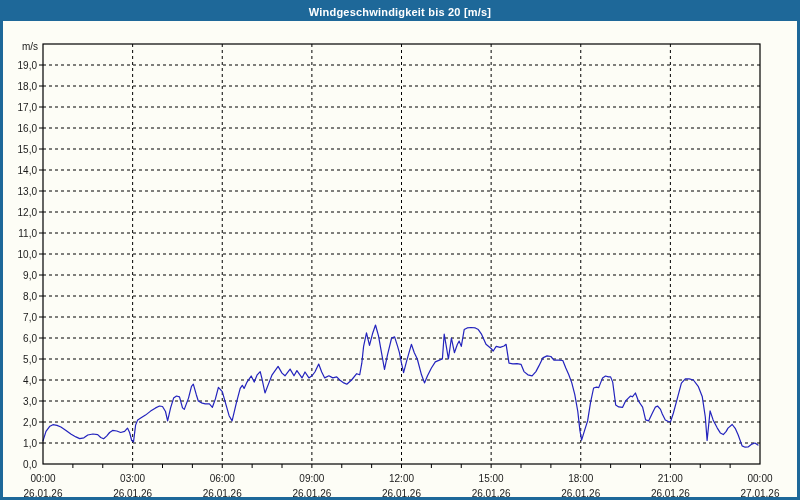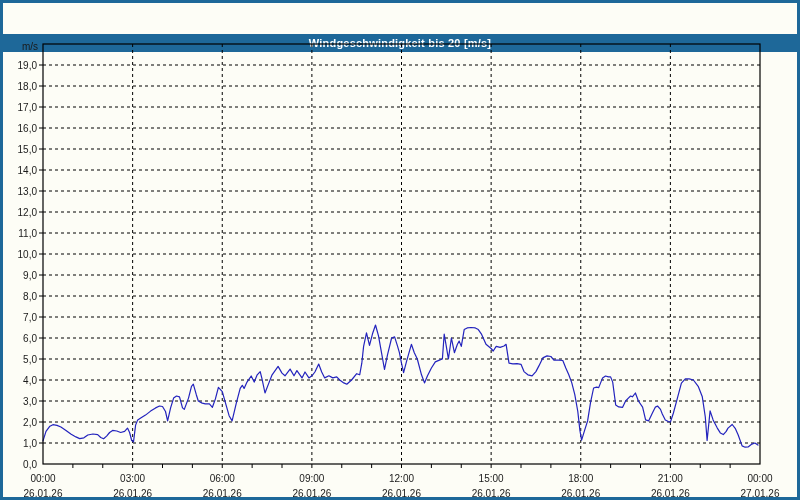--- a/index.html
+++ b/index.html
@@ -5,21 +5,21 @@
   html,body{margin:0;padding:0;}
   body{font-family:"Liberation Sans", sans-serif;background:#d0d0d0;}
   .window{
     position:relative;width:800px;height:500px;box-sizing:border-box;
     background:#fdfdf6;border:3px solid #1e6899;overflow:hidden;
   }
   .titlebar{
     position:absolute;left:0;top:0;width:100%;height:18px;
     background:#1e6899;color:#ffffff;
     display:flex;align-items:center;justify-content:center;
-    font-size:11px;font-weight:bold;letter-spacing:0.2px;margin-top:31px;
+    font-size:11px;font-weight:bold;letter-spacing:0.2px;
   }
   .chart-host{position:absolute;left:0;top:0;width:794px;height:494px;}
   svg text{font-family:"Liberation Sans", sans-serif;}
 </style>
 </head>
 <body>
 
 <div class="window">
   <div class="titlebar">
     <span>Windgeschwindigkeit bis 20 [m/s]</span>

